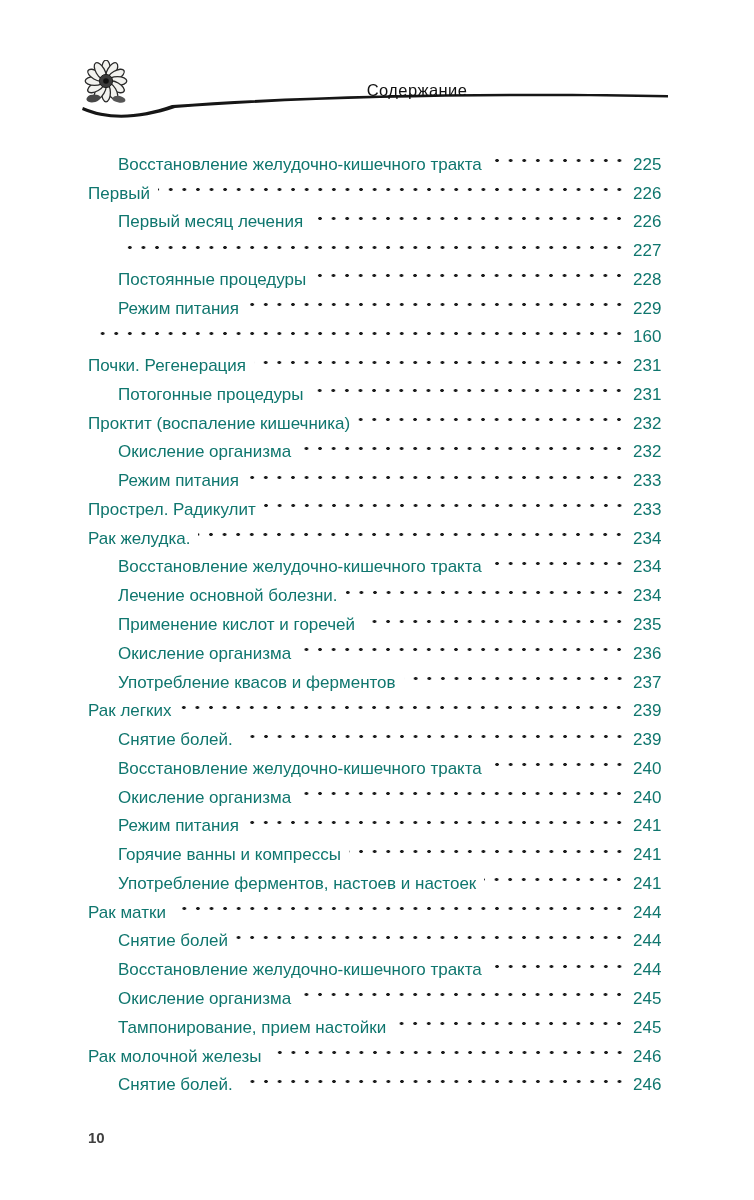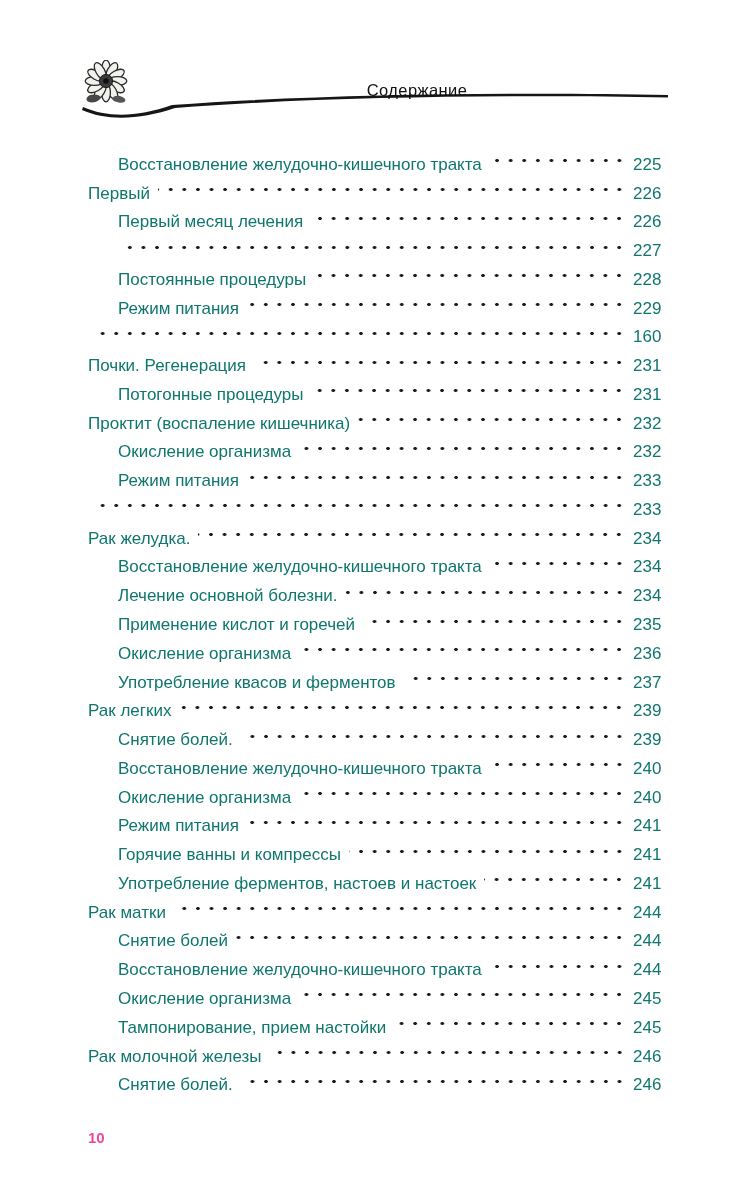--- a/index.html
+++ b/index.html
@@ -41,21 +41,21 @@
     background-size: 13.6px 5px;
     background-repeat: repeat-x;
     background-position: right 0 bottom 6.5px;
     min-width: 14px;
   }
   .toc-page { flex: 0 0 auto; min-width: 33px; text-align: left; }
 
   
   .folio {
     position: absolute; left: 88px; top: 1129px;
-    font-size: 15px; font-weight: bold; color: #ec4899;
+    font-size: 15px; font-weight: bold; color: #404040;
   }
 </style>
 </head>
 <body>
 
 <div class="page">
 
   <svg class="flower" width="56" height="48" viewBox="0 0 56 48" aria-hidden="true">
     <g stroke="#2a2a2a" stroke-width="1.3" fill="#f1f1ee">
       <ellipse cx="28" cy="9.5" rx="4.4" ry="9.3" transform="rotate(0 28 21)"></ellipse>
@@ -136,20 +136,21 @@
       <span class="toc-label">Окисление организма</span>
       <span class="leader"></span>
       <span class="toc-page">232</span>
     </div>
       <div class="toc-row level-1">
       <span class="toc-label">Режим питания</span>
       <span class="leader"></span>
       <span class="toc-page">233</span>
     </div>
       <div class="toc-row level-0">
+      <span class="toc-label">Прострел. Радикулит</span>
       <span class="leader"></span>
       <span class="toc-page">233</span>
     </div>
       <div class="toc-row level-0">
       <span class="toc-label">Рак желудка.</span>
       <span class="leader"></span>
       <span class="toc-page">234</span>
     </div>
       <div class="toc-row level-1">
       <span class="toc-label">Восстановление желудочно-кишечного тракта</span>

